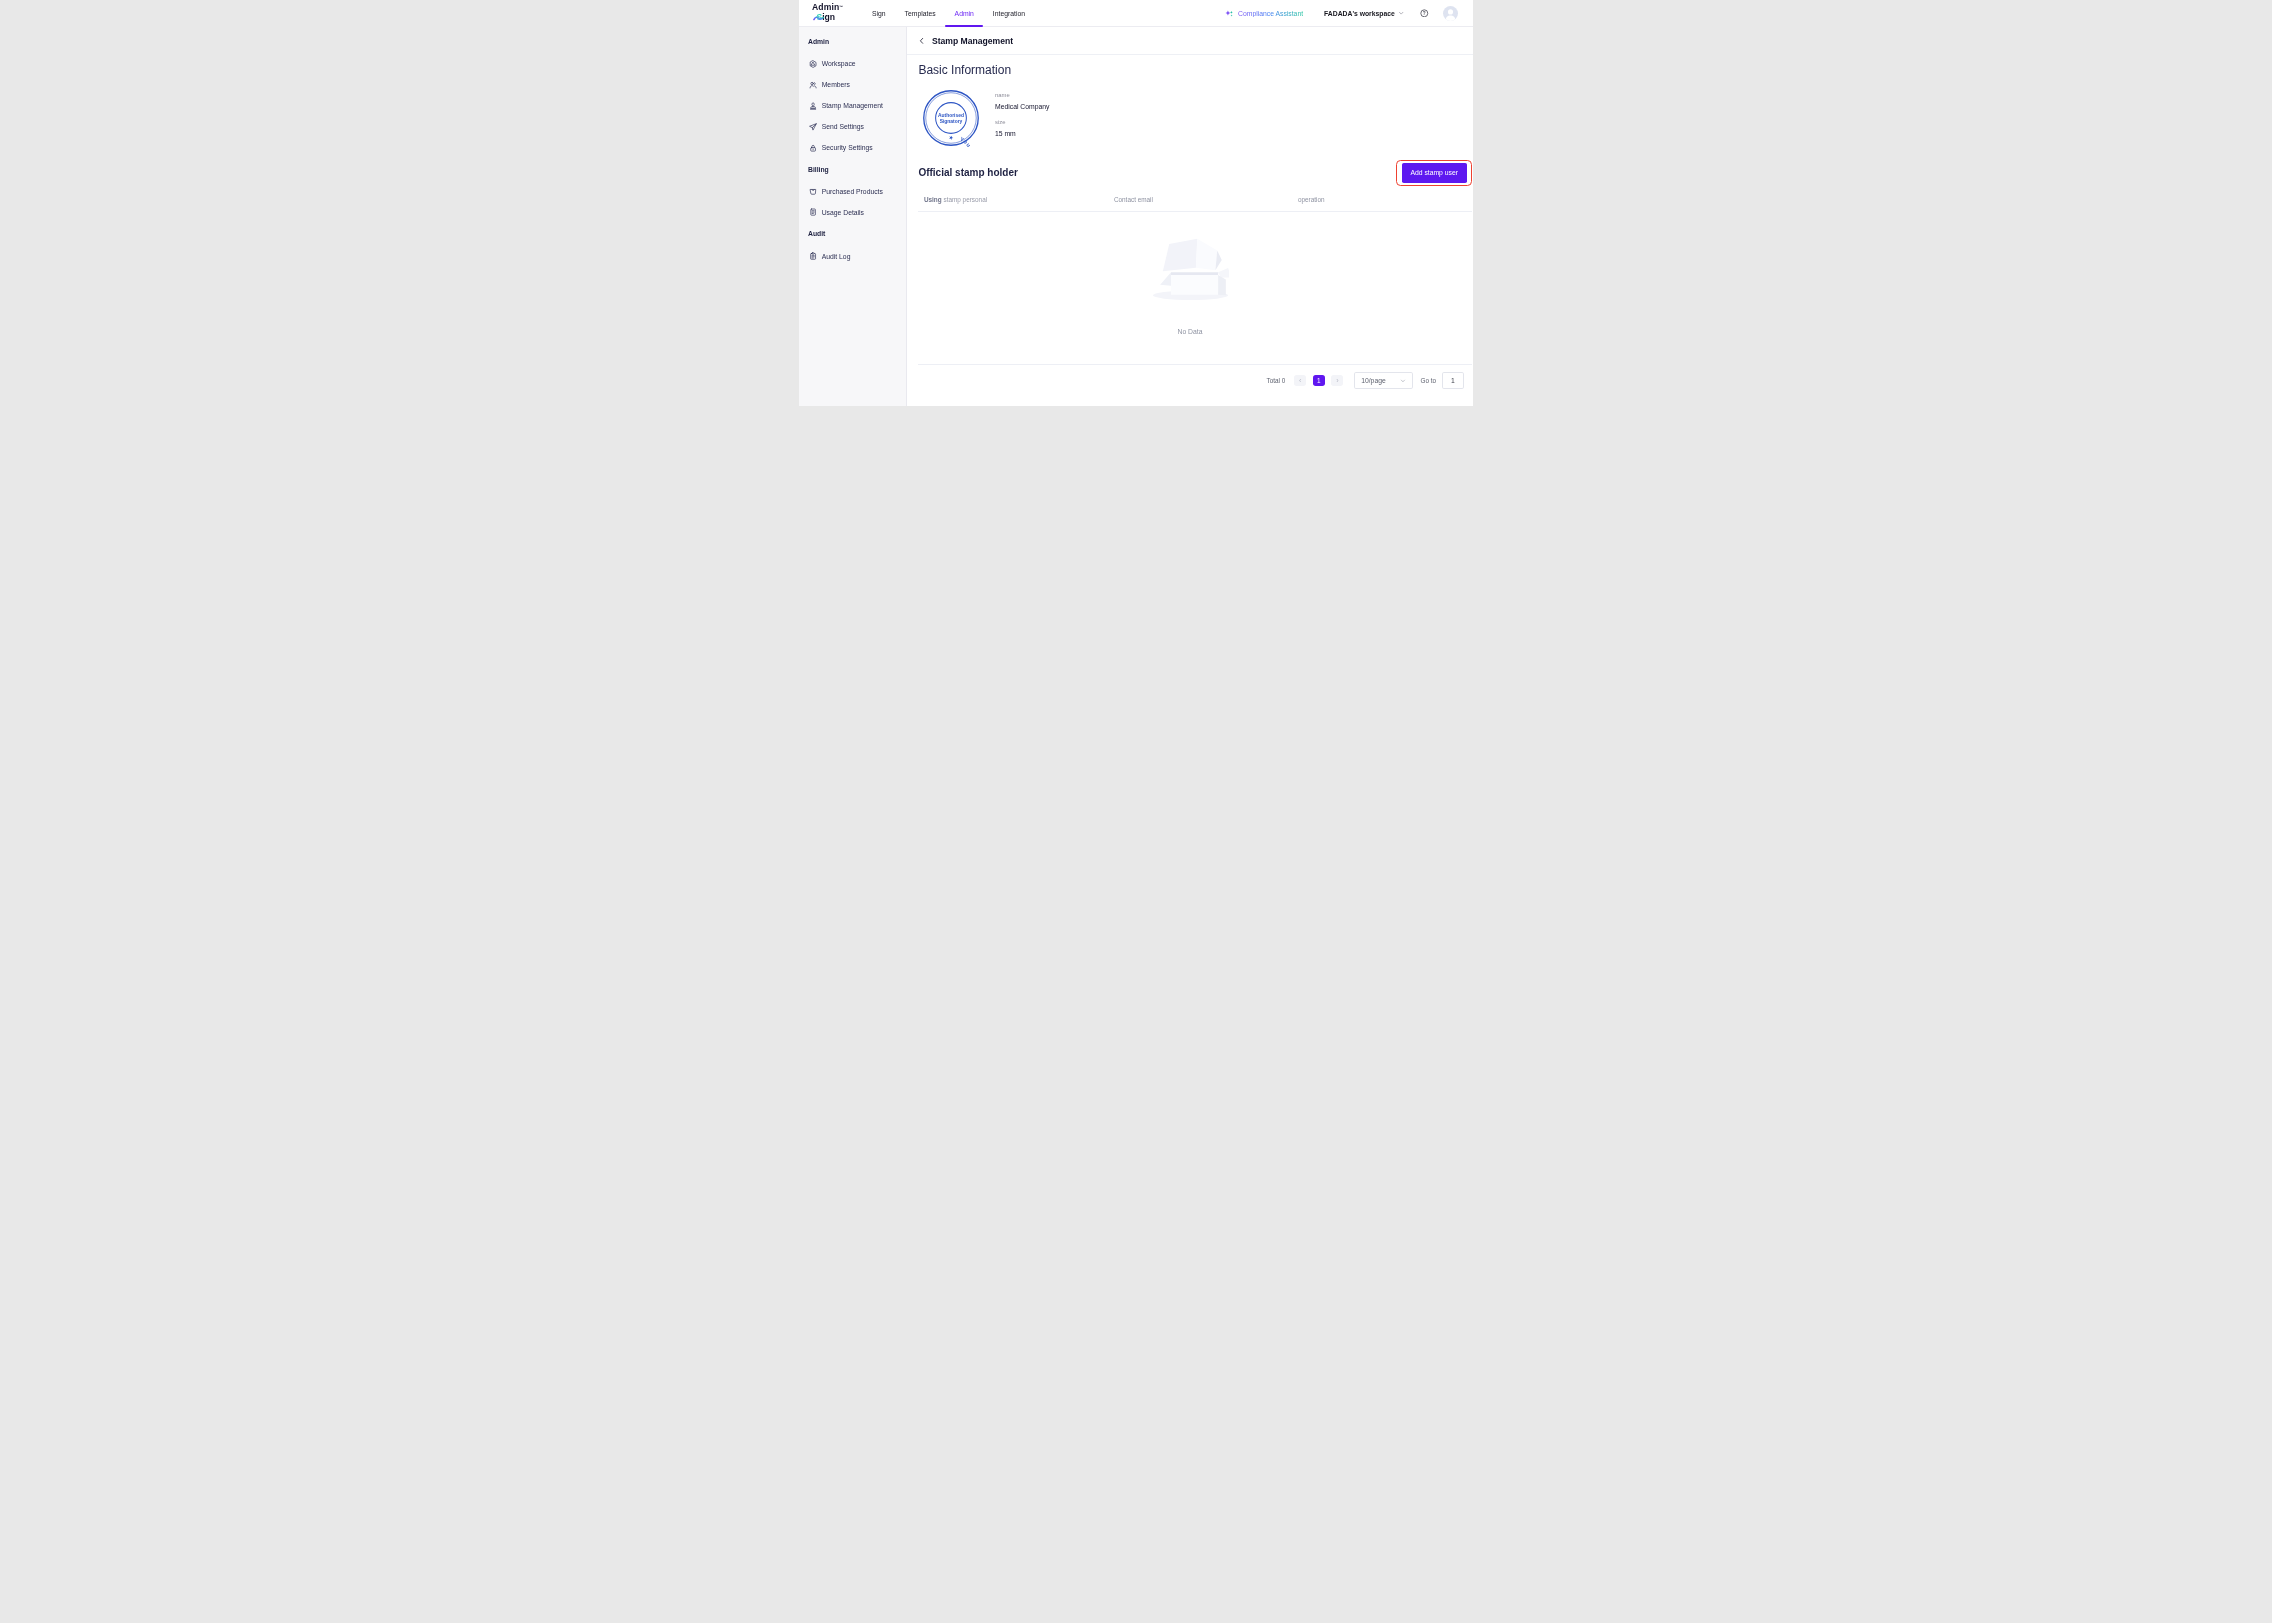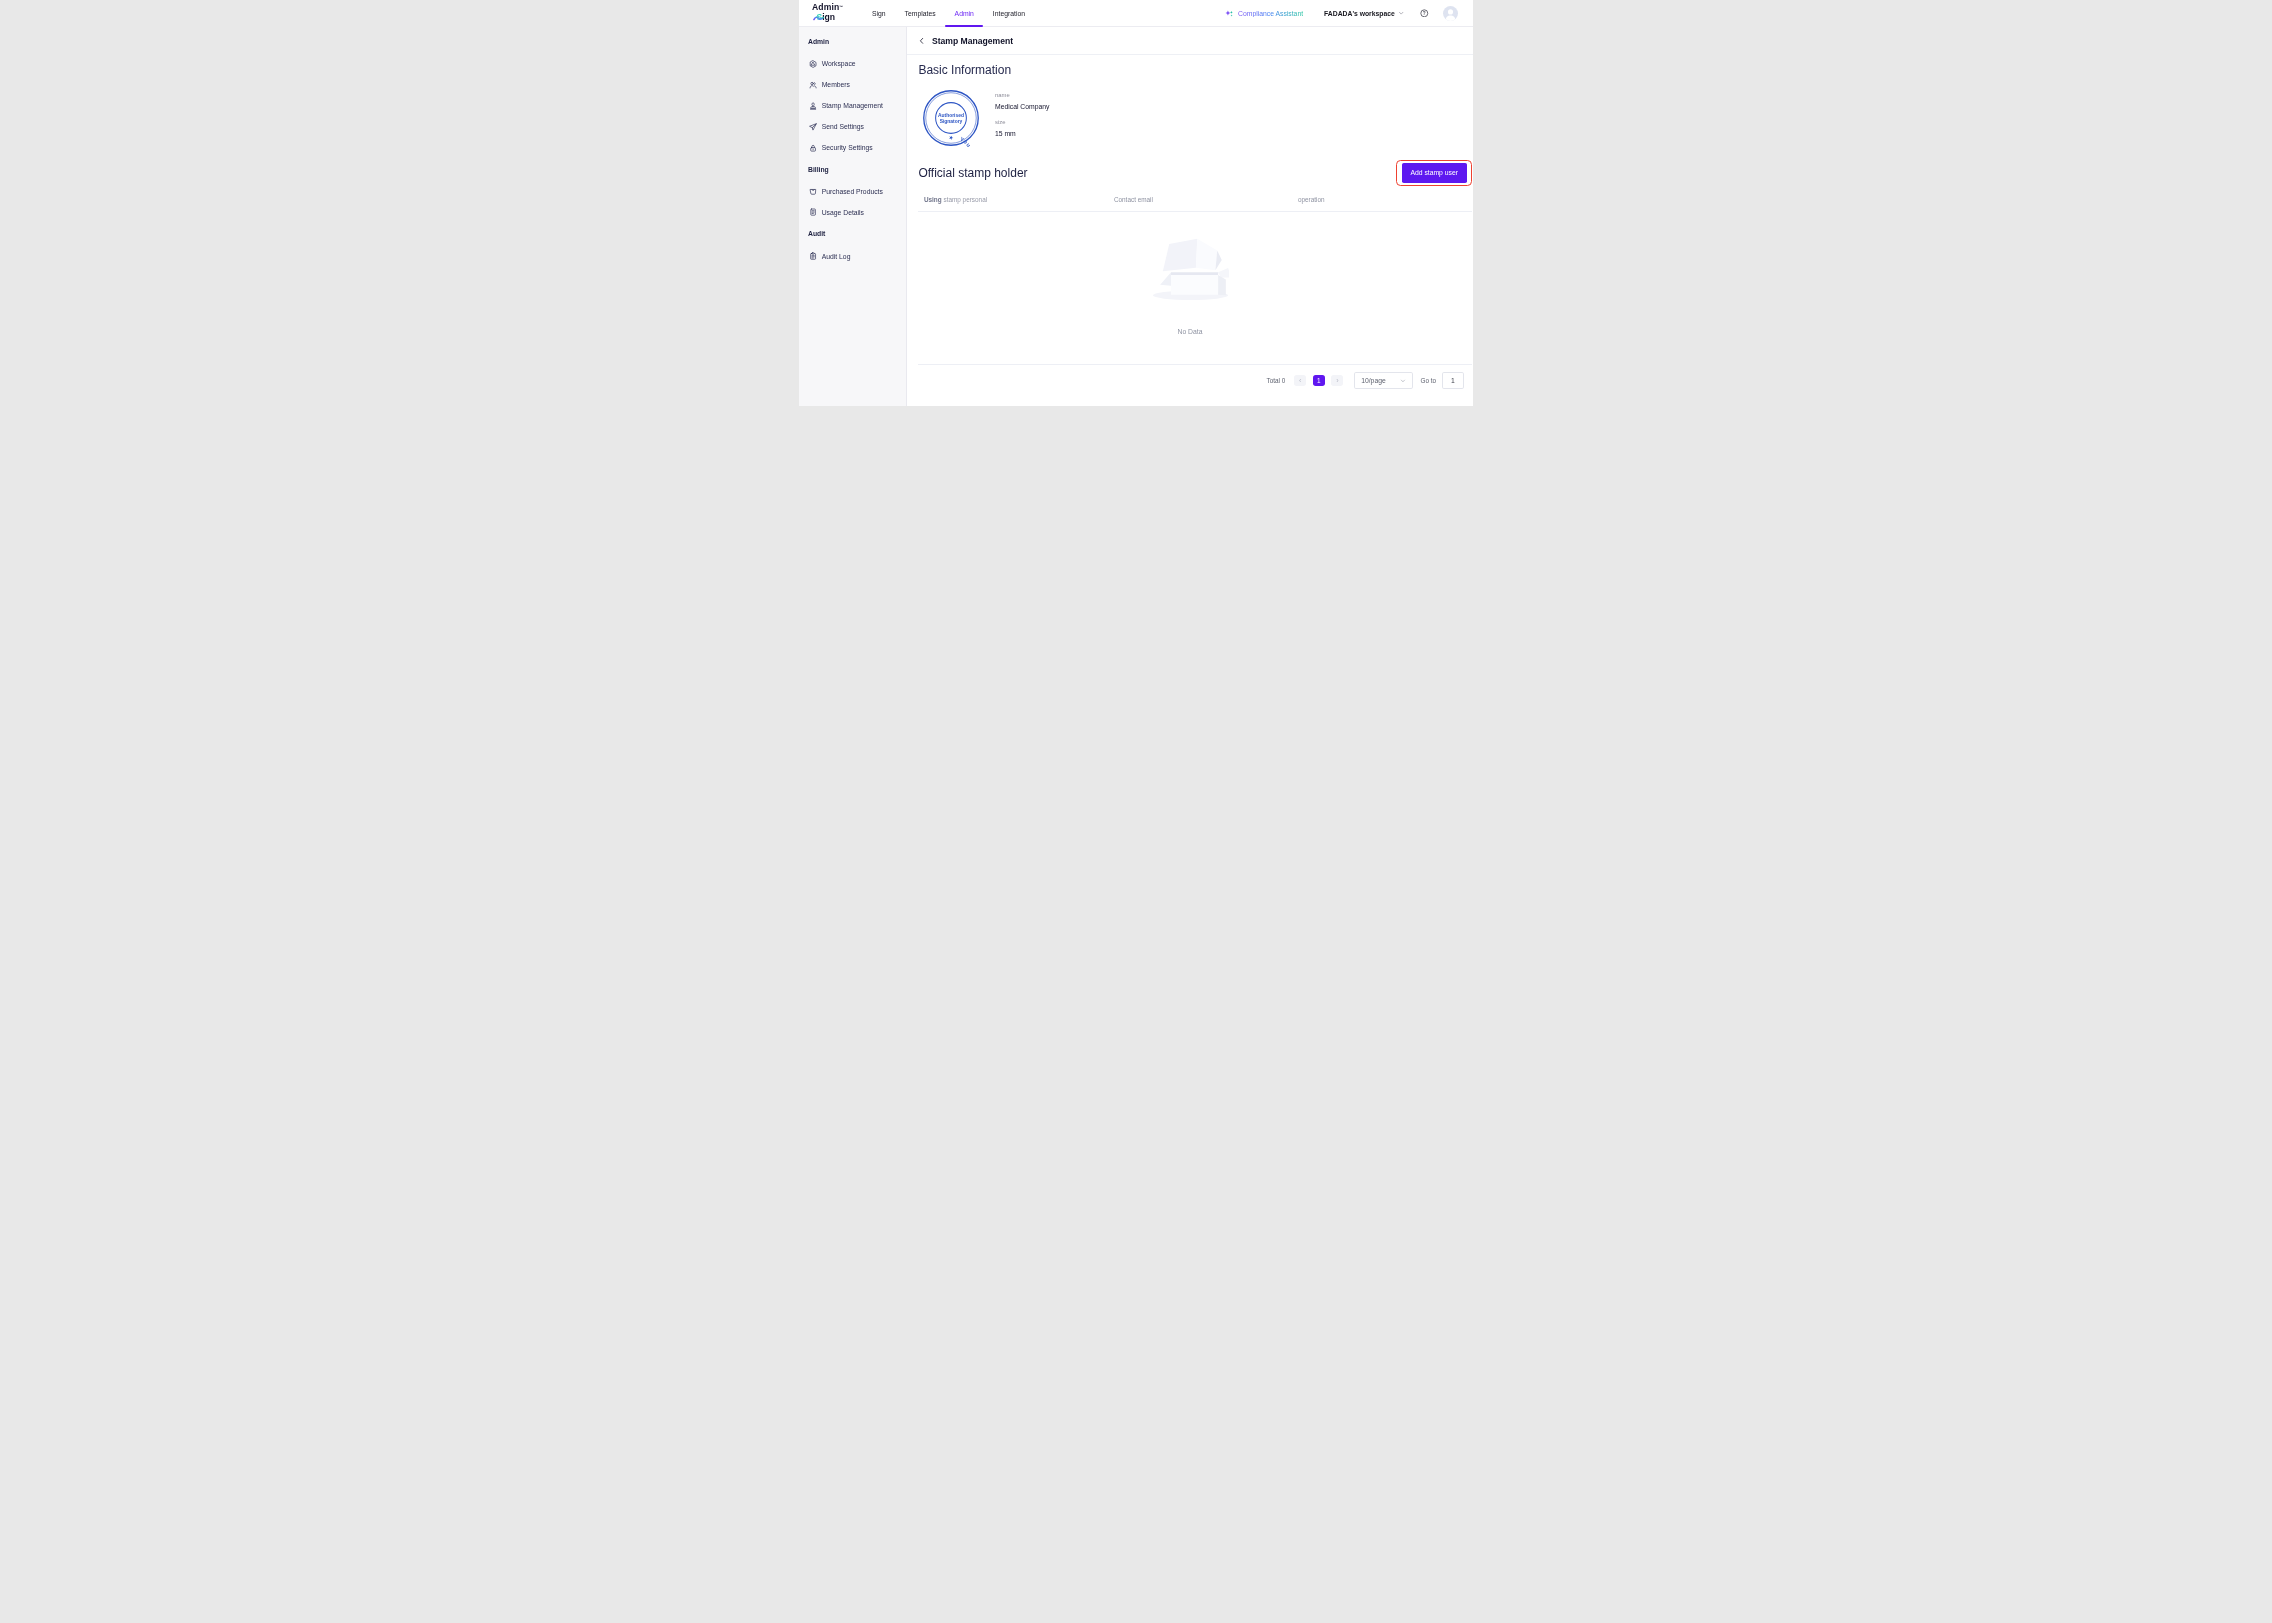--- a/index.html
+++ b/index.html
@@ -55,21 +55,21 @@
 
   .stamp-row { display:flex; margin:13.6px 0 0 15px; }
   .stamp-img { width:58px; height:58px; flex-shrink:0; }
   .fields { margin-left:15px; padding-top:3.6px; }
   .field-label { font-size:5.9px; color:#8d8d99; line-height:6.8px; }
   .field-value { font-size:6.8px; color:#16162e; line-height:8.2px; margin-top:4.1px; }
   .field-label.second { margin-top:7.7px; }
 
   .holder-row { display:flex; align-items:center; justify-content:space-between;
                 margin:16.4px 6.4px 0 11.4px; height:20px; }
-  .holder-title { font-size:12px; font-weight:400; color:#1e2142; }
+  .holder-title { font-size:10px; font-weight:700; color:#1e2142; }
   .btn-wrap { position:relative; }
   .add-btn { height:20px; padding:0 8.6px; background:#5d18f0; color:#fff; border:none;
              border-radius:1.8px; font-size:6.8px; font-weight:500; font-family:inherit; cursor:pointer; }
   .annotation { position:absolute; left:-5.9px; right:-5.5px; top:-3.2px; bottom:-3.2px;
                 border:1.8px solid #ee4130; border-radius:4.5px; pointer-events:none; }
 
   .thead { display:grid; grid-template-columns:190px 184px 1fr; margin:12.7px 0.9px 0 11.4px;
            padding-left:5.5px; font-size:6.4px; line-height:7.7px; }
   .th-strong { color:#70748a; font-weight:700; }
   .th-rest { color:#979aa8; font-weight:400; }

